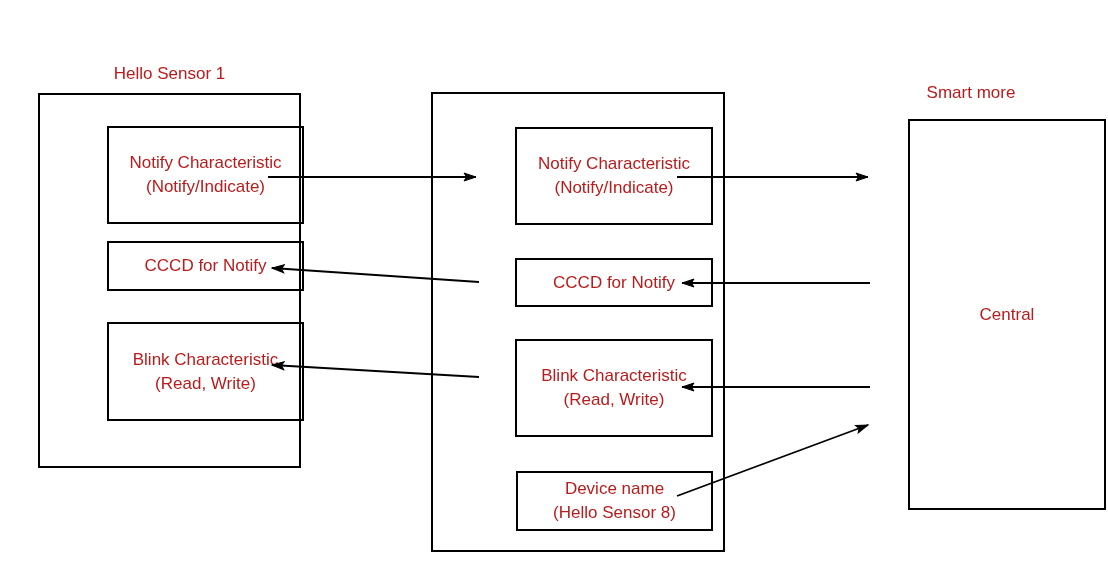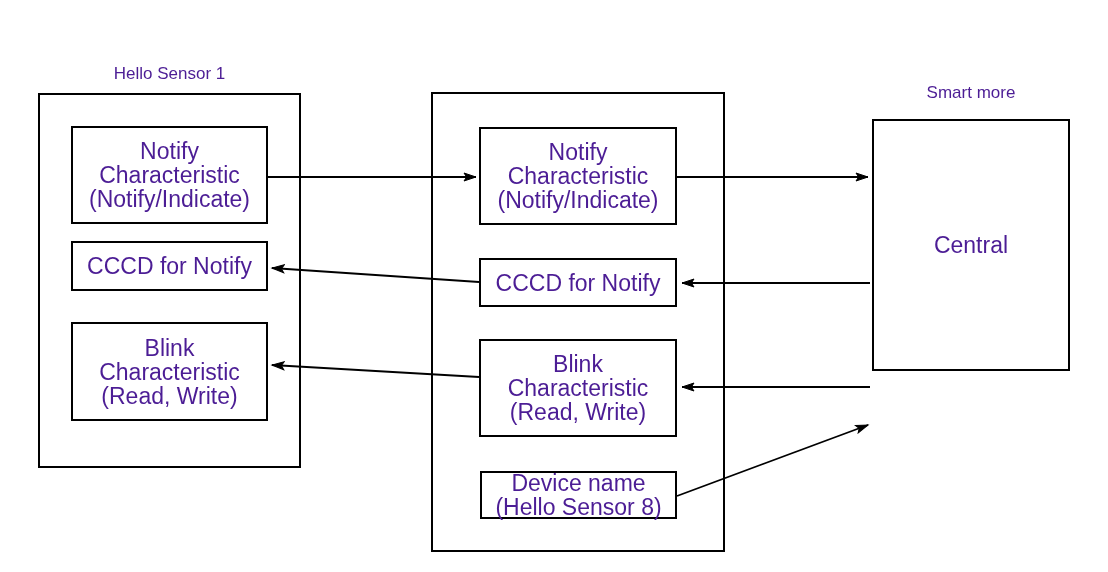--- a/index.html
+++ b/index.html
@@ -6,37 +6,38 @@
     margin: 0;
     padding: 0;
     background: #ffffff;
   }
   .canvas {
     position: relative;
     width: 1108px;
     height: 572px;
     background: #ffffff;
     font-family: "Liberation Sans", sans-serif;
-    color: #4c1d95;
+    color: #b91c1c;
     overflow: hidden;
   }
   .node {
     position: absolute;
     box-sizing: border-box;
     border: 2px solid #000000;
     background: transparent;
   }
   .leaf {
     display: flex;
     flex-direction: column;
     align-items: center;
     justify-content: center;
     text-align: center;
-    font-size: 23px;
+    font-size: 17px;
     line-height: 24px;
+    margin-left: 36px;
   }
   .leaf span { display: block; }
   .title {
     position: absolute;
     font-size: 17px;
     line-height: 24px;
     white-space: pre;
   }
   .title.center { text-align: center; }
   .title span { display: block; }
@@ -101,22 +102,22 @@
 
   <div class="node leaf" style="left:479px; top:258px; width:198px; height:49px;">
     <span>CCCD for Notify</span>
   </div>
 
   <div class="node leaf" style="left:479px; top:339px; width:198px; height:98px;">
     <span>Blink Characteristic</span>
     <span>(Read, Write)</span>
   </div>
 
-  <div class="node leaf" style="left:480px; top:471px; width:197px; height:48px;">
+  <div class="node leaf" style="left:480px; top:471px; width:197px; height:60px;">
     <span>Device name</span>
     <span>(Hello Sensor 8)</span>
   </div>
 
-  <div class="node leaf" style="left:872px; top:119px; width:198px; height:252px;">
+  <div class="node leaf" style="left:872px; top:119px; width:198px; height:391px;">
     <span>Central</span>
   </div>
 
 </div>
 
 </body></html>

